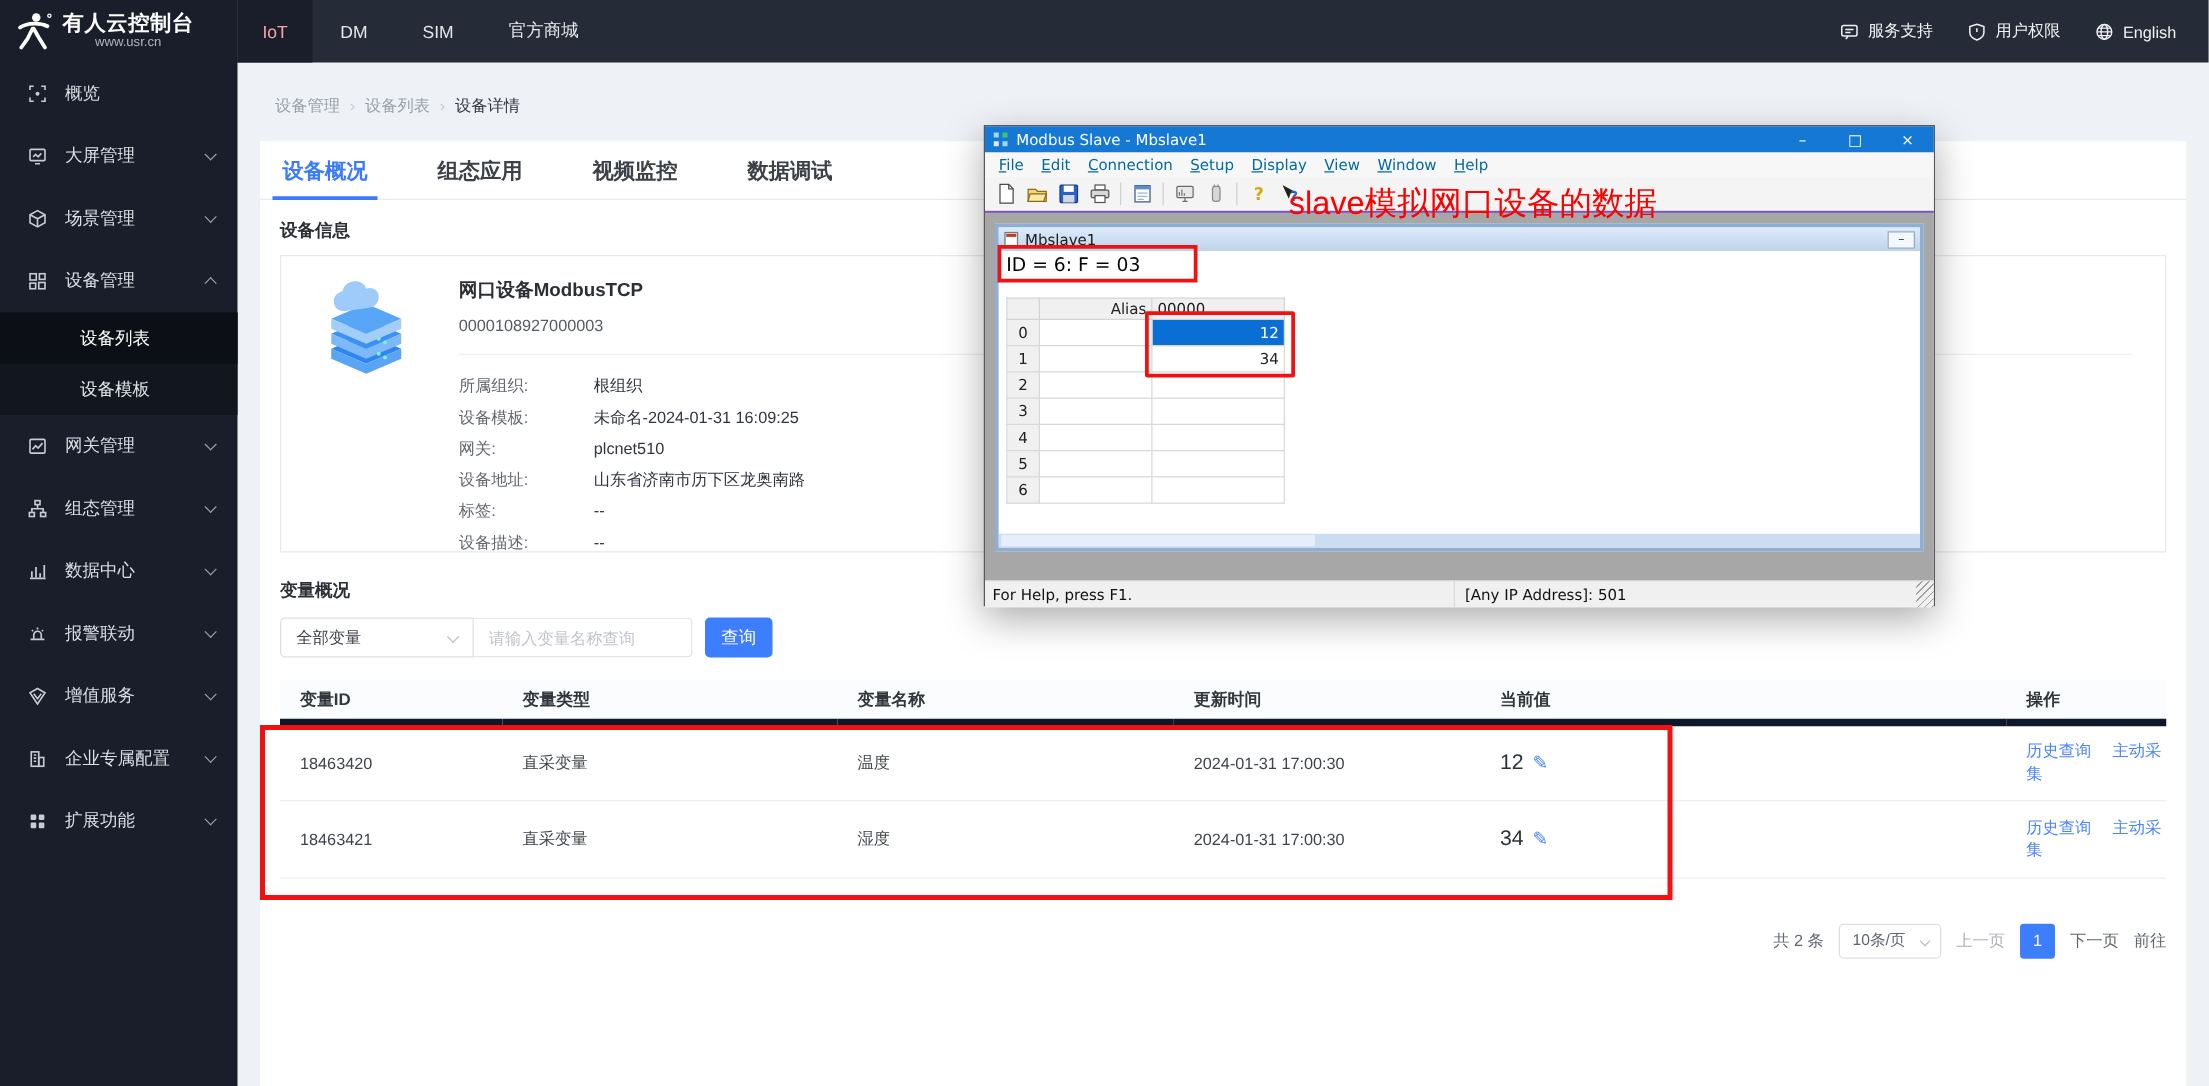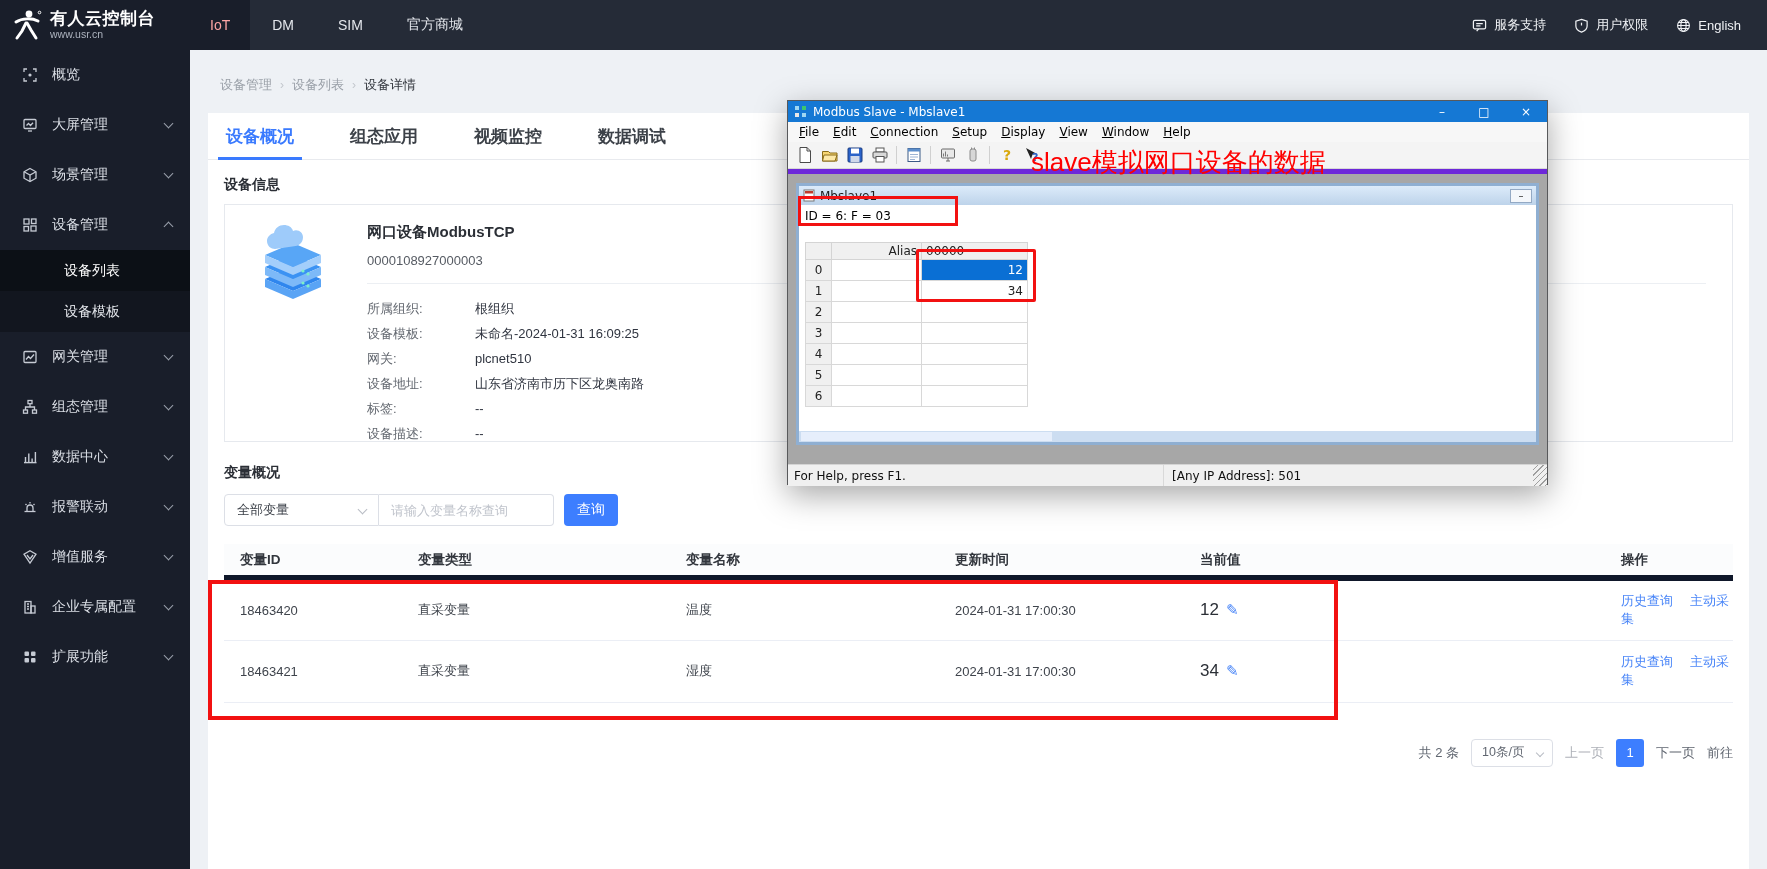--- a/index.html
+++ b/index.html
@@ -3,21 +3,21 @@
 <meta charset="utf-8">
 <style>
   * { margin:0; padding:0; box-sizing:border-box; }
   html,body { width:1767px; height:869px; overflow:hidden; font-family:"Liberation Sans","DejaVu Sans",sans-serif; background:#eef1f5; position:relative; }
 
   
   .sidebar { position:absolute; left:0; top:0; bottom:0; width:190px; background:#191e2a; z-index:6; color:#d2d6de; }
   .logo { height:50px; display:flex; align-items:center; padding-left:12px; gap:8px; background:#191e2a; }
   .logo-txt { line-height:1.1; }
   .logo-title { font-size:17px; font-weight:bold; color:#fff; letter-spacing:.5px; }
-  .logo-sub { font-size:10.5px; color:#aeb4bf; text-align:left; }
+  .logo-sub { font-size:10.5px; color:#aeb4bf; text-align:center; }
   .sd-item { height:50px; display:flex; align-items:center; padding-left:22px; gap:14px; font-size:14px; color:#dbdfe6; position:relative; cursor:pointer; }
   .sd-ico { width:16px; height:16px; display:inline-flex; }
   .sd-ico svg { width:16px; height:16px; }
   .chev { width:7px; height:7px; border-right:1.5px solid #9aa0ab; border-bottom:1.5px solid #9aa0ab; position:absolute; right:18px; }
   .chev.down { transform:rotate(45deg); top:20px; }
   .chev.up { transform:rotate(-135deg); top:23px; }
   .sd-sub { background:#12161f; }
   .sd-subitem { height:41px; display:flex; align-items:center; padding-left:64px; font-size:14px; color:#e2e5ea; cursor:pointer; }
   .sd-subitem.active { background:#0c1016; color:#ffffff; }
 
@@ -77,34 +77,34 @@
 
   
   .red-rows-rect { position:absolute; left:18px; top:530px; width:1130px; height:140px; border:4px solid #f21111; z-index:20; pointer-events:none; }
 
   
   .mbwin { position:absolute; left:787px; top:100px; width:761px; height:385px; z-index:15; border:1px solid #58595b; box-shadow:0 10px 30px rgba(0,0,0,.35); font-family:"DejaVu Sans",sans-serif; background:#f0f0f0; }
   .mb-title { height:21px; background:#1578d4; color:#fff; display:flex; align-items:center; font-size:12px; padding-left:6px; gap:6px; }
   .mb-title svg { width:13px; height:13px; }
   .mb-ctrls { margin-left:auto; display:flex; height:21px; }
   .mb-ctrl { width:42px; height:21px; display:flex; align-items:center; justify-content:center; font-size:12px; color:#fff; cursor:pointer; }
-  .mb-menu { height:20px; background:#f7f7f7; display:flex; align-items:center; padding-left:4px; font-size:12px; color:#000000; }
+  .mb-menu { height:20px; background:#f7f7f7; display:flex; align-items:center; padding-left:4px; font-size:12px; color:#0369a1; }
   .mb-menu span { display:inline-block; padding:0 7px; cursor:pointer; }
   .mb-menu span::first-letter { text-decoration:underline; }
   .mb-tools { height:27px; background:#f4f4f4; border-bottom:1px solid #d8d8d8; display:flex; align-items:center; padding-left:5px; gap:2px; }
   .mb-tool { width:23px; height:23px; display:flex; align-items:center; justify-content:center; cursor:pointer; }
   .mb-tool svg { width:18px; height:18px; }
   .mb-sep { width:1px; height:18px; background:#d0d0d0; margin:0 3px; }
-  .mb-mdi { position:relative; height:295px; background:#a7a7a7; border-top:5px solid #6d28d9; }
+  .mb-mdi { position:relative; height:295px; background:#a7a7a7; border-top:1px solid #6d28d9; }
   .mb-doc { position:absolute; left:8px; top:9px; width:743px; height:262px; border:3px solid #8fafd2; background:#fff; display:flex; flex-direction:column; }
   .mb-doc-title { height:19px; background:linear-gradient(#dcebfa,#bdd3ea); display:flex; align-items:center; padding:0 4px; gap:5px; font-size:12px; color:#1c1c1c; }
   .mb-doc-title svg { width:12px; height:13px; }
   .mb-doc-min { margin-left:auto; width:22px; height:14px; background:#f4f7fb; border:1px solid #93a9c4; display:flex; align-items:center; justify-content:center; font-size:10px; color:#333; cursor:pointer; }
   .mb-client { flex:1; background:#fff; position:relative; }
-  .mb-idline { height:21px; display:flex; align-items:center; padding-left:6px; font-size:12px; color:#000; }
+  .mb-idline { height:21px; display:flex; align-items:center; padding-left:6px; font-size:15px; color:#000; }
   .mb-grid { margin:16px 0 0 6px; border-collapse:collapse; font-size:12px; color:#222; }
   .mb-grid th { background:#f0f0f0; border:1px solid #d4d4d4; font-weight:normal; height:17px; padding:0 4px; }
   .mb-grid td { border:1px solid #d8d8d8; height:21px; padding:0 4px; background:#fff; }
   .mb-grid .rowhdr { width:26px; background:#f0f0f0; text-align:center; }
   .mb-grid .alias { width:90px; }
   .mb-grid .val { width:106px; text-align:right; }
   .mb-grid td.sel { background:#0a6fd4; color:#fff; }
   .mb-hscroll { height:11px; background:#ccddf1; position:relative; }
   .mb-hscroll .thumb { position:absolute; left:2px; top:1px; bottom:1px; width:34%; background:#e6eefb; }
   .mb-status { height:22px; background:#f0f0f0; border-top:1px solid #d4d4d4; display:flex; align-items:center; font-size:12px; color:#111; }

